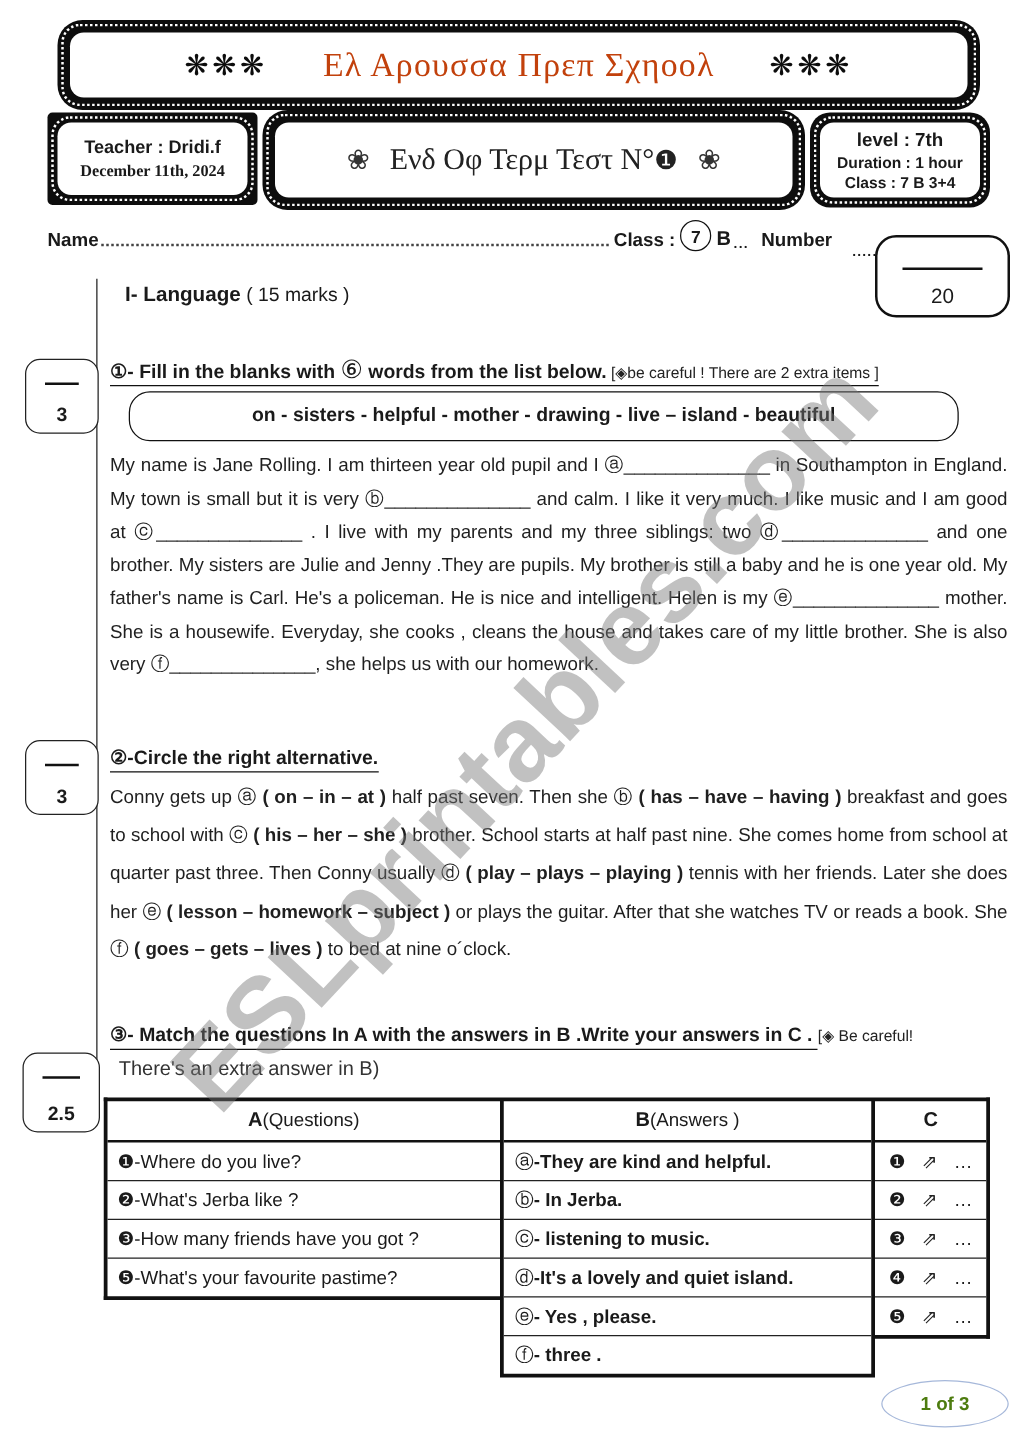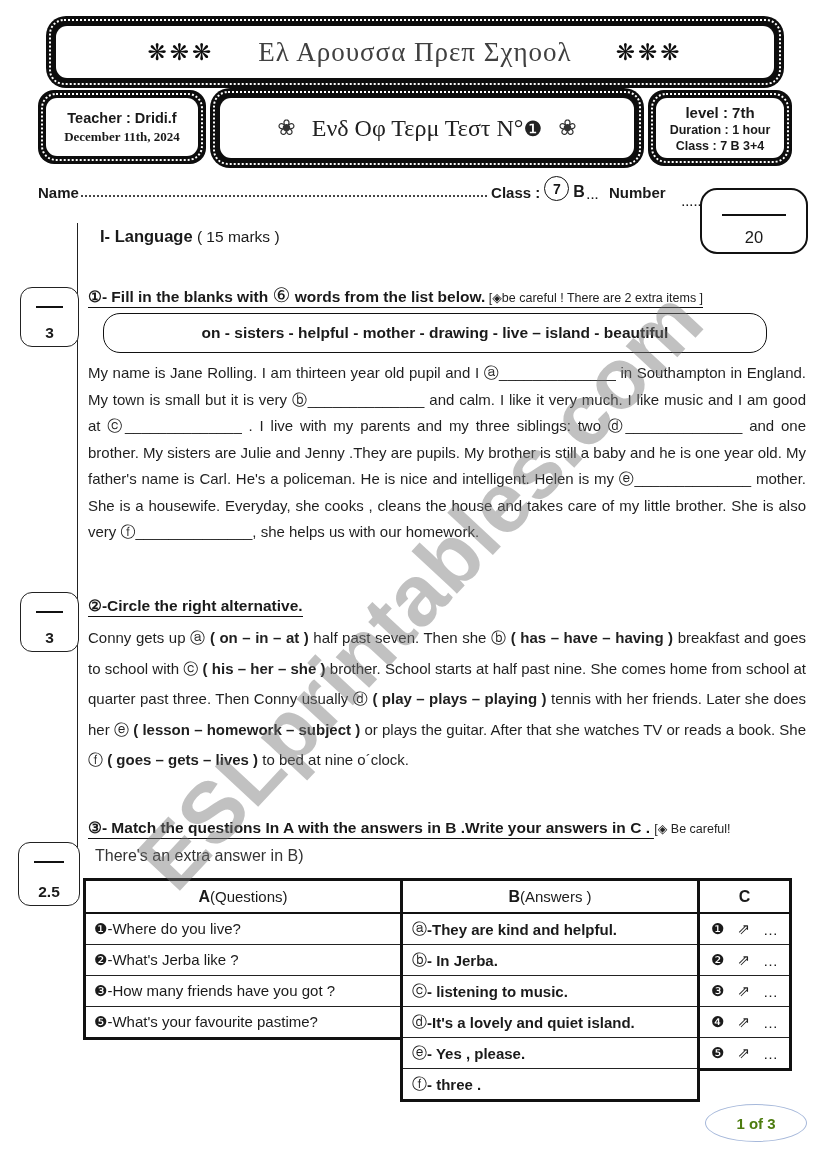--- a/index.html
+++ b/index.html
@@ -12,21 +12,21 @@
   .abs{position:absolute;}
   
   .stitch{position:absolute;background:#0d0d0d;border-radius:20px;}
   .stitch::before{content:"";position:absolute;inset:3px;border:2px dotted #fff;border-radius:15px;pointer-events:none;}
   .stitch-inner{position:absolute;inset:10px;background:#fff;border-radius:11px;
     display:flex;align-items:center;justify-content:center;}
   .col{flex-direction:column;}
   
   .school-row{display:flex;align-items:center;gap:44px;}
   .flowers{font-size:23px;letter-spacing:3px;color:#0d0d0d;}
-  .school-title{font-family:"Liberation Serif", serif;font-size:27px;letter-spacing:1px;color:#404040;}
+  .school-title{font-family:"Liberation Serif", serif;font-size:27px;letter-spacing:1px;color:#c2410c;}
   .teacher-line1{font-weight:700;font-size:14.5px;}
   .teacher-line2{font-family:"Liberation Serif", serif;font-weight:700;font-size:13px;margin-top:3px;}
   .test-row{display:flex;align-items:center;gap:16px;font-family:"Liberation Serif", serif;font-size:24px;color:#222;}
   .test-flower{font-size:22px;color:#333;}
   .test-num{font-size:21px;}
   .level-line1{font-weight:700;font-size:15px;}
   .level-line2,.level-line3{font-weight:700;font-size:12.5px;margin-top:2px;}
   
   .name-row{left:38px;top:176px;width:648px;display:flex;align-items:flex-end;font-size:15px;}
   .b-label{font-weight:700;}
@@ -94,21 +94,21 @@
 <div class="stitch" style="left:46px;top:16px;width:738px;height:72px;">
   <div class="stitch-inner">
     <div class="school-row">
       <span class="flowers">❋❋❋</span>
       <span class="school-title">Ελ Αρουσσα Πρεπ Σχηοολ</span>
       <span class="flowers">❋❋❋</span>
     </div>
   </div>
 </div>
 
-<div class="stitch" style="left:38px;top:90px;width:168px;height:74px;border-radius:16px;">
+<div class="stitch" style="left:38px;top:90px;width:168px;height:74px;border-radius:4px;">
   <div class="stitch-inner col" style="inset:8px;">
     <div class="teacher-line1">Teacher :  Dridi.f</div>
     <div class="teacher-line2">December 11th,  2024</div>
   </div>
 </div>
 
 <div class="stitch" style="left:210px;top:88px;width:434px;height:80px;">
   <div class="stitch-inner">
     <div class="test-row">
       <span class="test-flower">❀</span>

